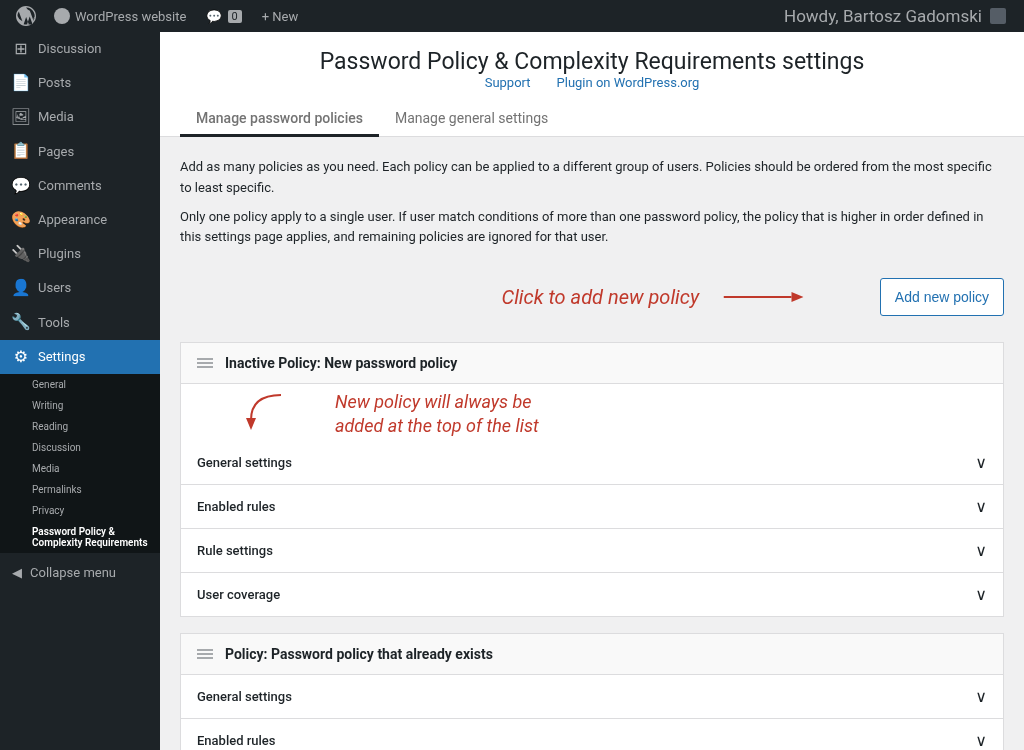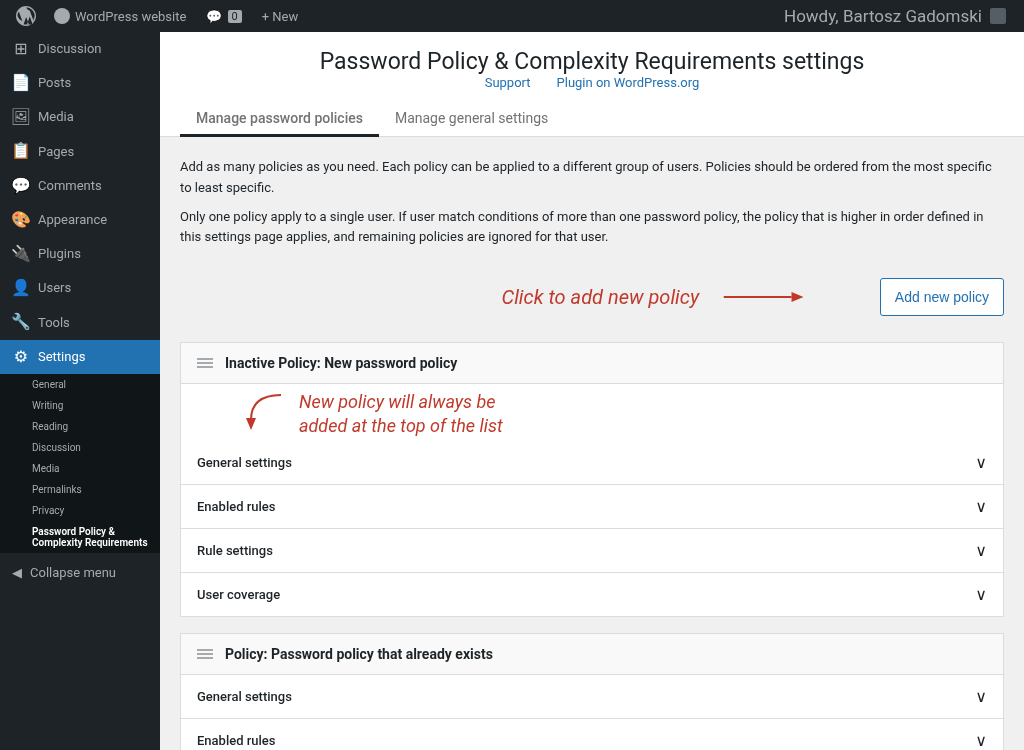--- a/index.html
+++ b/index.html
@@ -297,21 +297,21 @@
               <span></span>
           </div>
           <span class="policy-title">Inactive Policy: New password policy</span>
         </div>
 
         <div style="display:flex; align-items:flex-start; padding: 6px 16px 4px 60px; gap:8px;">
           <svg width="50" height="40" viewBox="0 0 50 40" xmlns="http://www.w3.org/2000/svg">
             <path d="M40 5 Q10 5 10 30" stroke="#c0392b" stroke-width="2" fill="none"></path>
             <polygon points="5,28 10,40 15,28" fill="#c0392b"></polygon>
           </svg>
-          <span style="color:#c0392b; font-size:18px; font-style:italic; line-height:1.3;">New policy will always be<br>added at the top of the list</span>
+          <span style="color:#c0392b; font-size:18px; font-style:italic; line-height:1.3;margin-left:36px;">New policy will always be<br>added at the top of the list</span>
         </div>
 
         <div class="policy-section">
           <span class="policy-section-label">General settings</span>
           <span class="chevron">∨</span>
         </div>
         <div class="policy-section">
           <span class="policy-section-label">Enabled rules</span>
           <span class="chevron">∨</span>
         </div>

